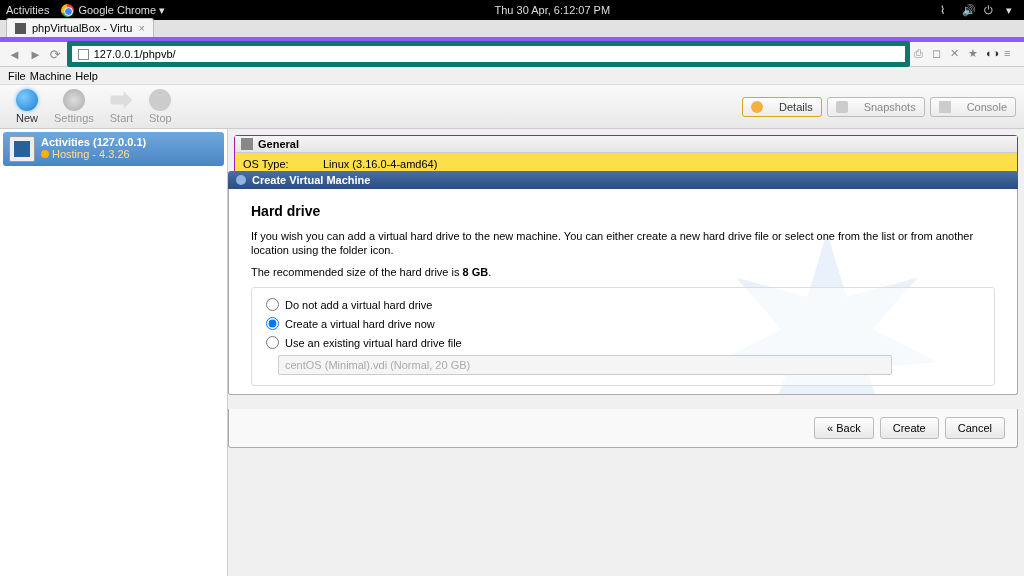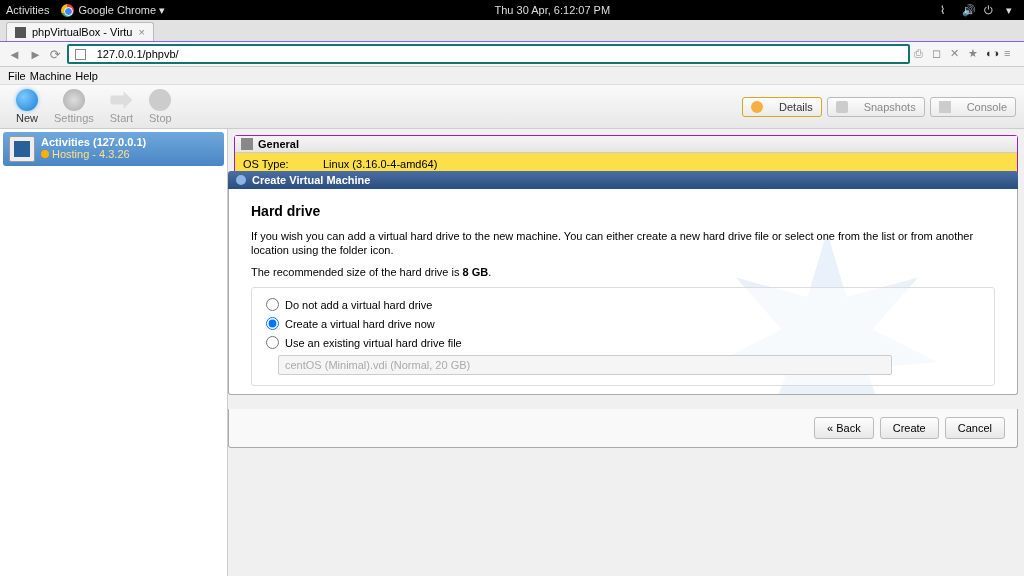--- a/index.html
+++ b/index.html
@@ -5,26 +5,26 @@
 *{margin:0;padding:0;box-sizing:border-box;font-family:sans-serif;font-size:11px}
 body{background:#fff;overflow:hidden}
 .gnome-top{height:20px;background:#000;color:#ddd;display:flex;align-items:center;padding:0 6px}
 .gnome-top .act{margin-right:12px}
 .gnome-top .chrome{display:flex;align-items:center;gap:4px}
 .gnome-top .chrome-icon{width:13px;height:13px;border-radius:50%;background:conic-gradient(#ea4335 0 120deg,#34a853 120deg 240deg,#fbbc05 240deg 360deg);position:relative}
 .gnome-top .chrome-icon::after{content:"";position:absolute;top:3px;left:3px;width:7px;height:7px;border-radius:50%;background:#4285f4;border:1px solid #fff}
 .gnome-top .date{flex:1;text-align:center}
 .gnome-top .tray{display:flex;gap:10px}
 .gnome-top .tray span{width:12px;height:12px;display:inline-block}
-.tab-strip{height:22px;background:#e2e2e2;display:flex;align-items:end;padding-left:6px;border-bottom:1px solid #8b5cf6}
+.tab-strip{height:22px;background:#e2e2e2;display:flex;align-items:end;padding-left:6px;border-bottom:5px solid #8b5cf6}
 .tab{background:#f5f5f5;border:1px solid #bbb;border-bottom:none;border-radius:3px 3px 0 0;padding:3px 8px;font-size:11px;display:flex;align-items:center;gap:6px;max-width:150px}
 .tab .cls{color:#888;font-family:sans-serif;cursor:pointer}
 .addr-bar{height:25px;background:#f5f5f5;display:flex;align-items:center;gap:4px;padding:0 6px;border-bottom:1px solid #ccc}
 .nav-ico{color:#888;font-size:13px;padding:0 2px}
-.url-box{flex:1;background:#fff;border:2px solid #0f766e;border-radius:2px;padding:2px 6px;display:flex;align-items:center;gap:11px}
+.url-box{flex:1;background:#fff;border:5px solid #0f766e;border-radius:2px;padding:2px 6px;display:flex;align-items:center;gap:5px}
 .url-box .doc{width:11px;height:11px;border:1px solid #888}
 .r-ico{width:14px;height:14px;color:#888}
 .menu-bar{height:18px;background:#f0f0f0;display:flex;align-items:center;gap:4px;padding:0 8px;border-bottom:1px solid #ddd}
 .menu-bar span{font-size:11px}
 .toolbar{height:44px;background:linear-gradient(#fafafa,#e8e8e8);display:flex;align-items:center;padding:0 8px;border-bottom:1px solid #ccc}
 .tool-btn{display:flex;flex-direction:column;align-items:center;gap:1px;padding:2px 8px;color:#999}
 .tool-btn.active{color:#333}
 .tool-btn .tico{width:22px;height:22px;border-radius:50%}
 .tico.new{background:radial-gradient(circle at 35% 35%,#7ec9ff,#1a7fd4);box-shadow:0 0 4px #7ec9ff}
 .tico.gear{background:radial-gradient(circle,#ddd,#aaa)}

